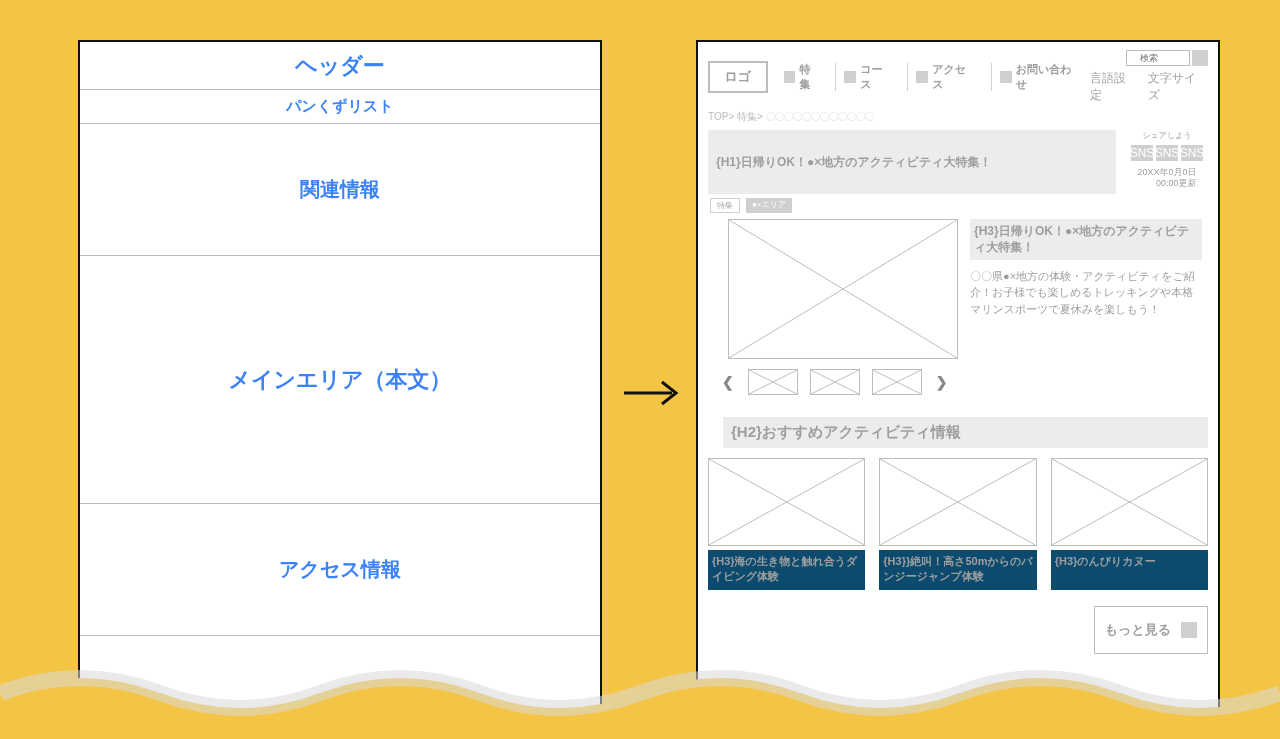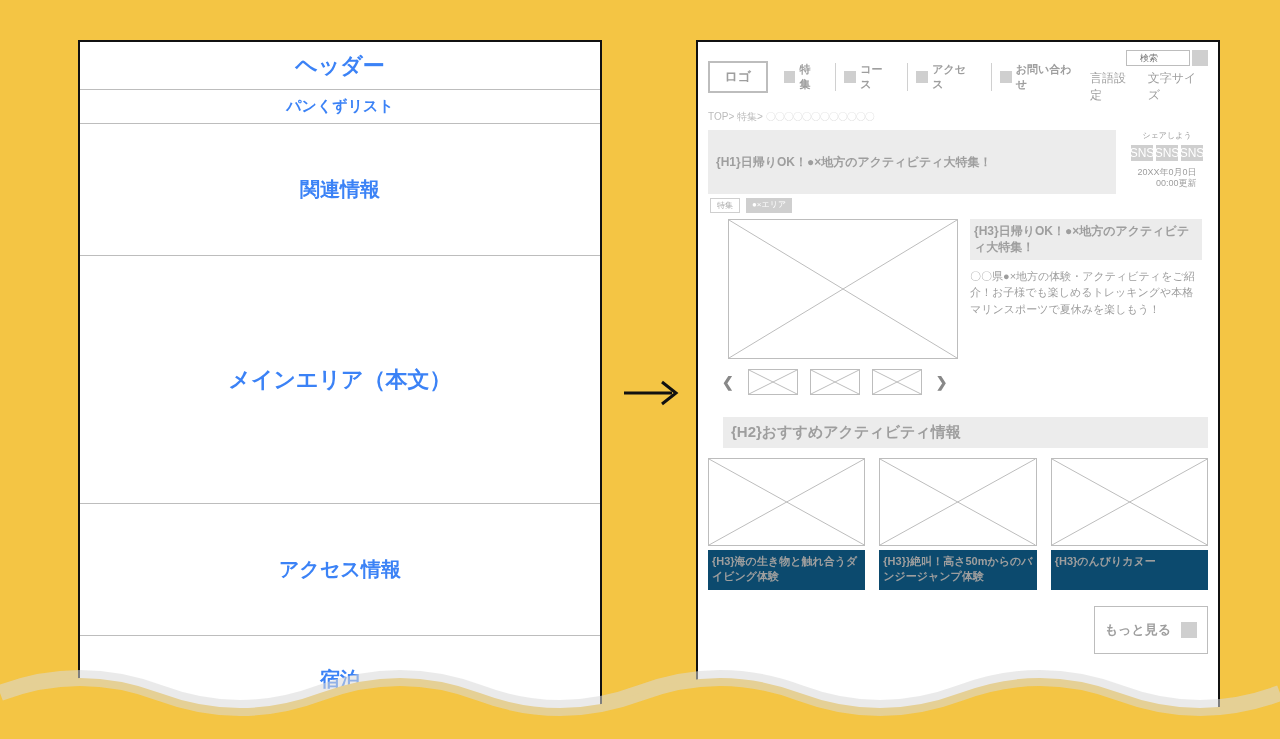--- a/index.html
+++ b/index.html
@@ -133,21 +133,20 @@
 <body>
 
 <div class="stage">
 
   <div class="left">
     <div class="row header">ヘッダー</div>
     <div class="row crumbs">パンくずリスト</div>
     <div class="row rel">関連情報</div>
     <div class="row main">メインエリア（本文）</div>
     <div class="row access">アクセス情報</div>
-    <div class="row stay">宿泊</div>
   </div>
 
   <div class="arrow">
     <svg viewBox="0 0 58 30">
         <line x1="2" y1="15" x2="50" y2="15" stroke="#111" stroke-width="3"></line>
         <polyline points="40,4 54,15 40,26" fill="none" stroke="#111" stroke-width="3"></polyline>
       </svg>
   </div>
 
   <div class="right">

